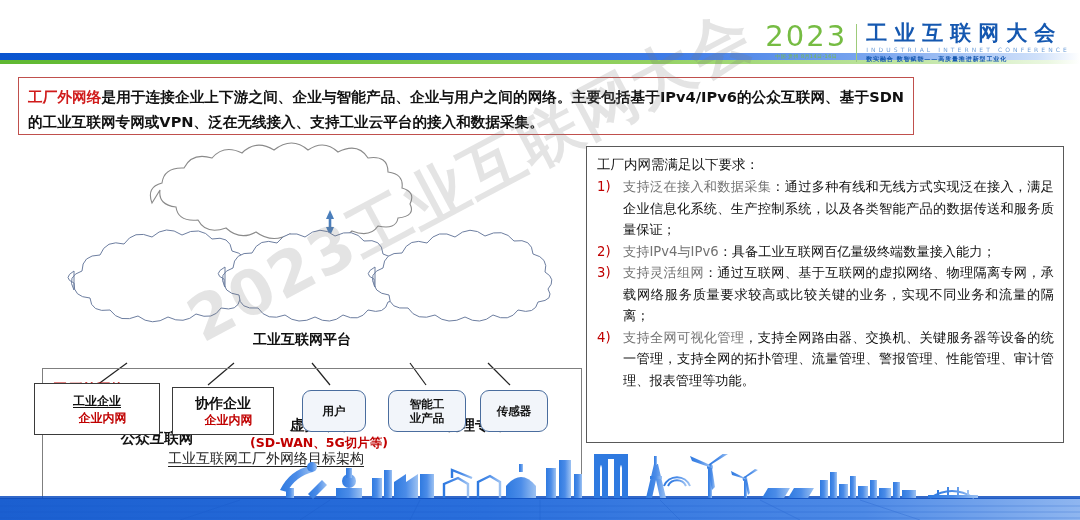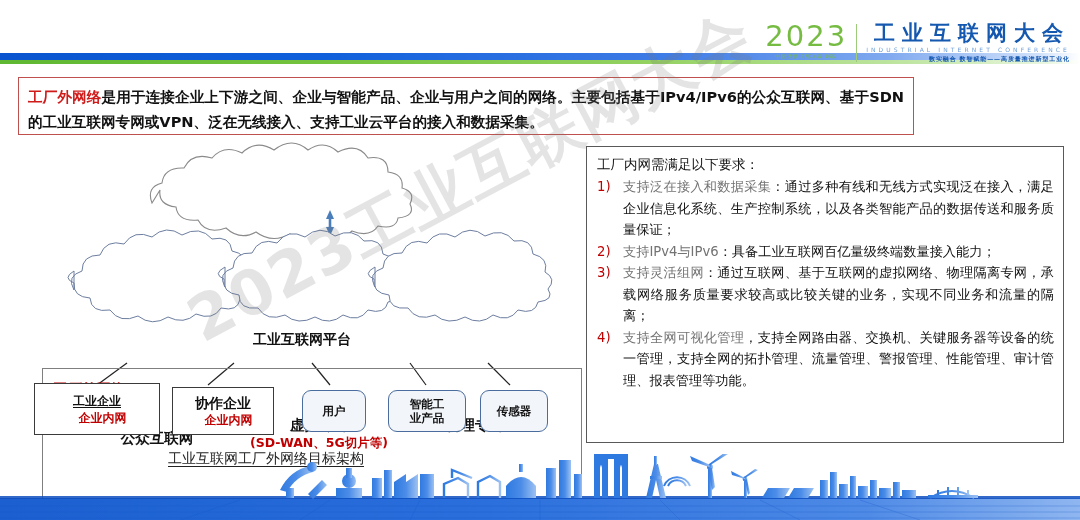--- a/index.html
+++ b/index.html
@@ -32,21 +32,21 @@
 
   
   .logo{position:absolute;right:10px;top:22px;height:42px;display:flex;align-items:flex-start;}
   .logo-left{display:flex;flex-direction:column;align-items:center;padding-right:9px;text-align:center;}
   .logo-2023{
     font-size:29px;font-weight:400;color:#76bc43;letter-spacing:2px;line-height:29px;
     font-family:"DejaVu Sans","Liberation Sans",sans-serif;
   }
   .logo-date{font-size:5px;color:#76bc43;letter-spacing:.4px;margin-top:2px;white-space:nowrap;}
   .logo-div{width:1px;background:#9ecb7a;margin:2px 9px 2px 0;align-self:stretch;}
-  .logo-right{display:flex;flex-direction:column;text-align:right;}
+  .logo-right{display:flex;flex-direction:column;}
   .logo-cn{font-size:21px;font-weight:700;color:#1558b0;letter-spacing:7px;line-height:23px;white-space:nowrap;}
   .logo-en{font-size:6px;color:#6f9fd8;letter-spacing:3.1px;line-height:9px;white-space:nowrap;}
   .logo-sub{font-size:6px;color:#1558b0;letter-spacing:.9px;line-height:9px;white-space:nowrap;font-weight:700;}
 
   
   .intro-box{
     position:absolute;left:18px;top:77px;width:896px;height:58px;
     border:1.4px solid #c0504d;background:#ffffff;
     box-sizing:border-box;padding:6px 9px 0 9px;
   }

